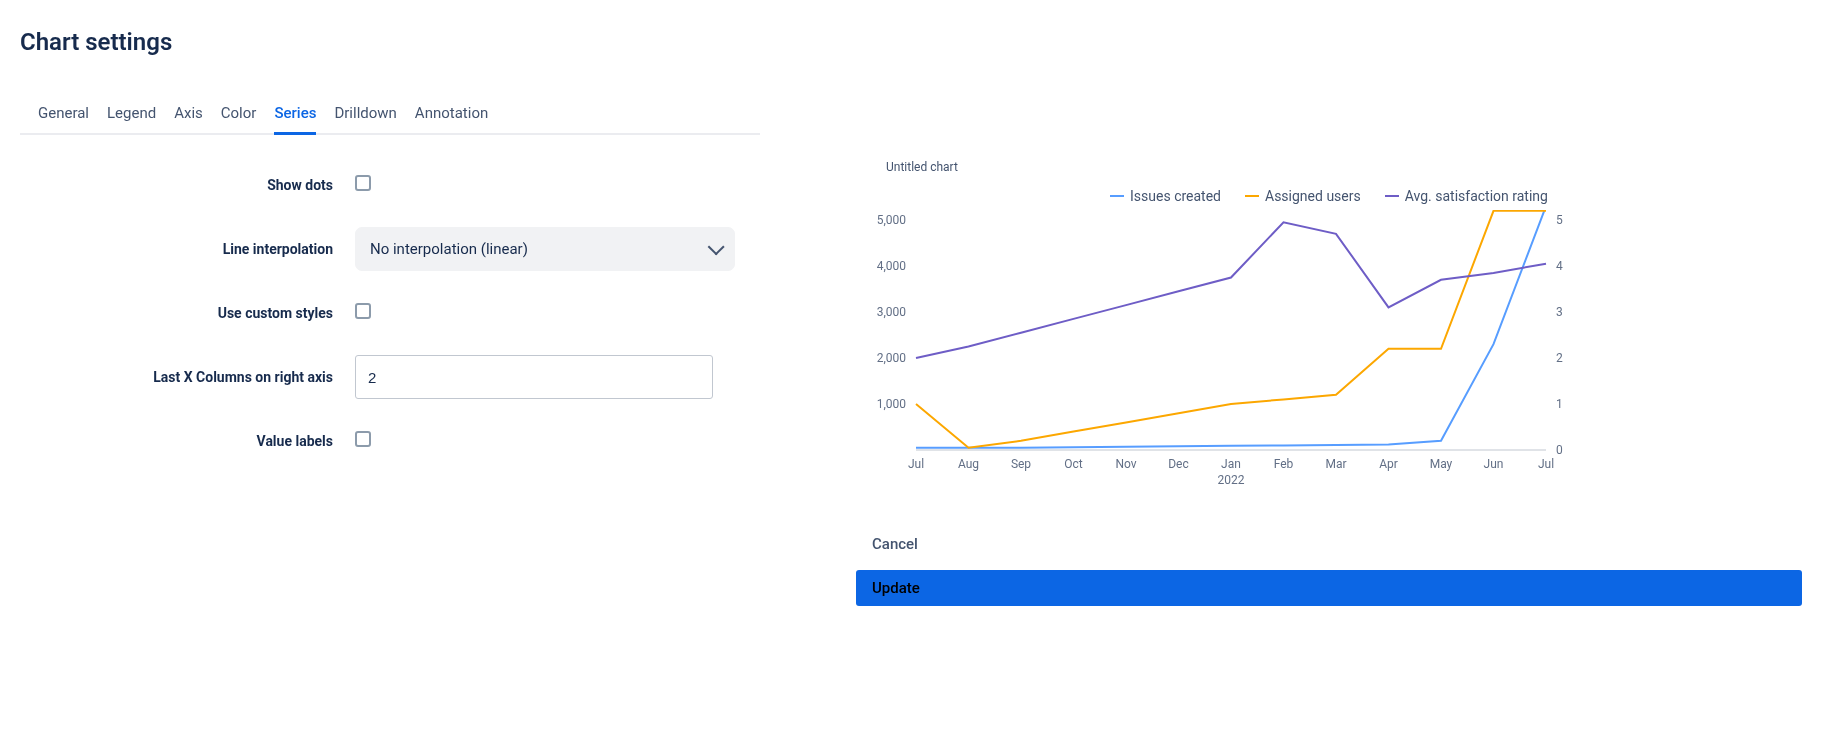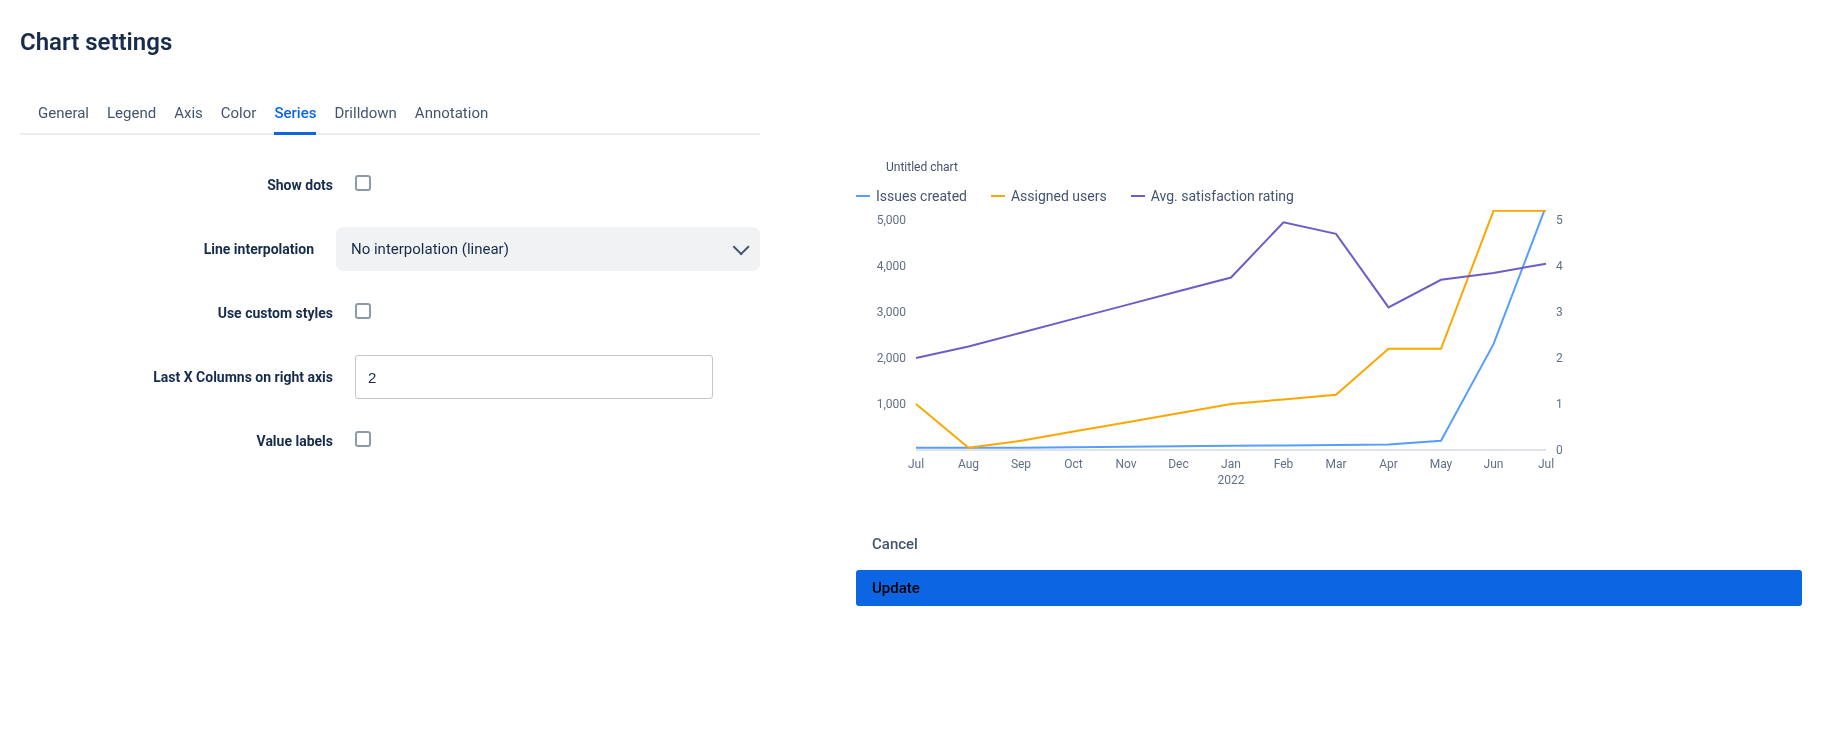--- a/index.html
+++ b/index.html
@@ -74,21 +74,21 @@
     .checkbox.checked::after {
       content: "";
       position: absolute;
       left: 3px; top: -1px;
       width: 4px; height: 9px;
       border: solid #fff;
       border-width: 0 2px 2px 0;
       transform: rotate(45deg);
     }
     .select {
-      width: 424px; height: 44px;
+      width: 380px; height: 44px;
       background: #F1F2F4;
       border: 1px solid #F1F2F4;
       border-radius: 7px;
       padding: 0 14px;
       display: flex;
       align-items: center;
       justify-content: space-between;
       font-size: 15px;
       cursor: pointer;
       color: #172B4D;
@@ -107,21 +107,21 @@
       font-size: 15px;
       color: #172B4D;
     }
     .chart-title {
       font-size: 12px;
       color: #44546F;
       margin-bottom: 14px;
       padding-left: 30px;
     }
     svg.chart { display:block; }
-    .legend { display:flex; justify-content:flex-start; gap:24px; margin-bottom:6px; padding-right:20px;}
+    .legend { display:flex; justify-content:center; gap:24px; margin-bottom:6px; padding-right:20px;}
     .legend-item { display:flex; align-items:center; gap:6px; font-size:14px; color:#44546F;}
     .legend-swatch { width:14px; height:2px; }
     .buttons {
       display: flex;
       justify-content: flex-end;
       gap: 8px;
       margin-top: 36px;
       padding-right: 20px;
       flex-direction: column;
     }

